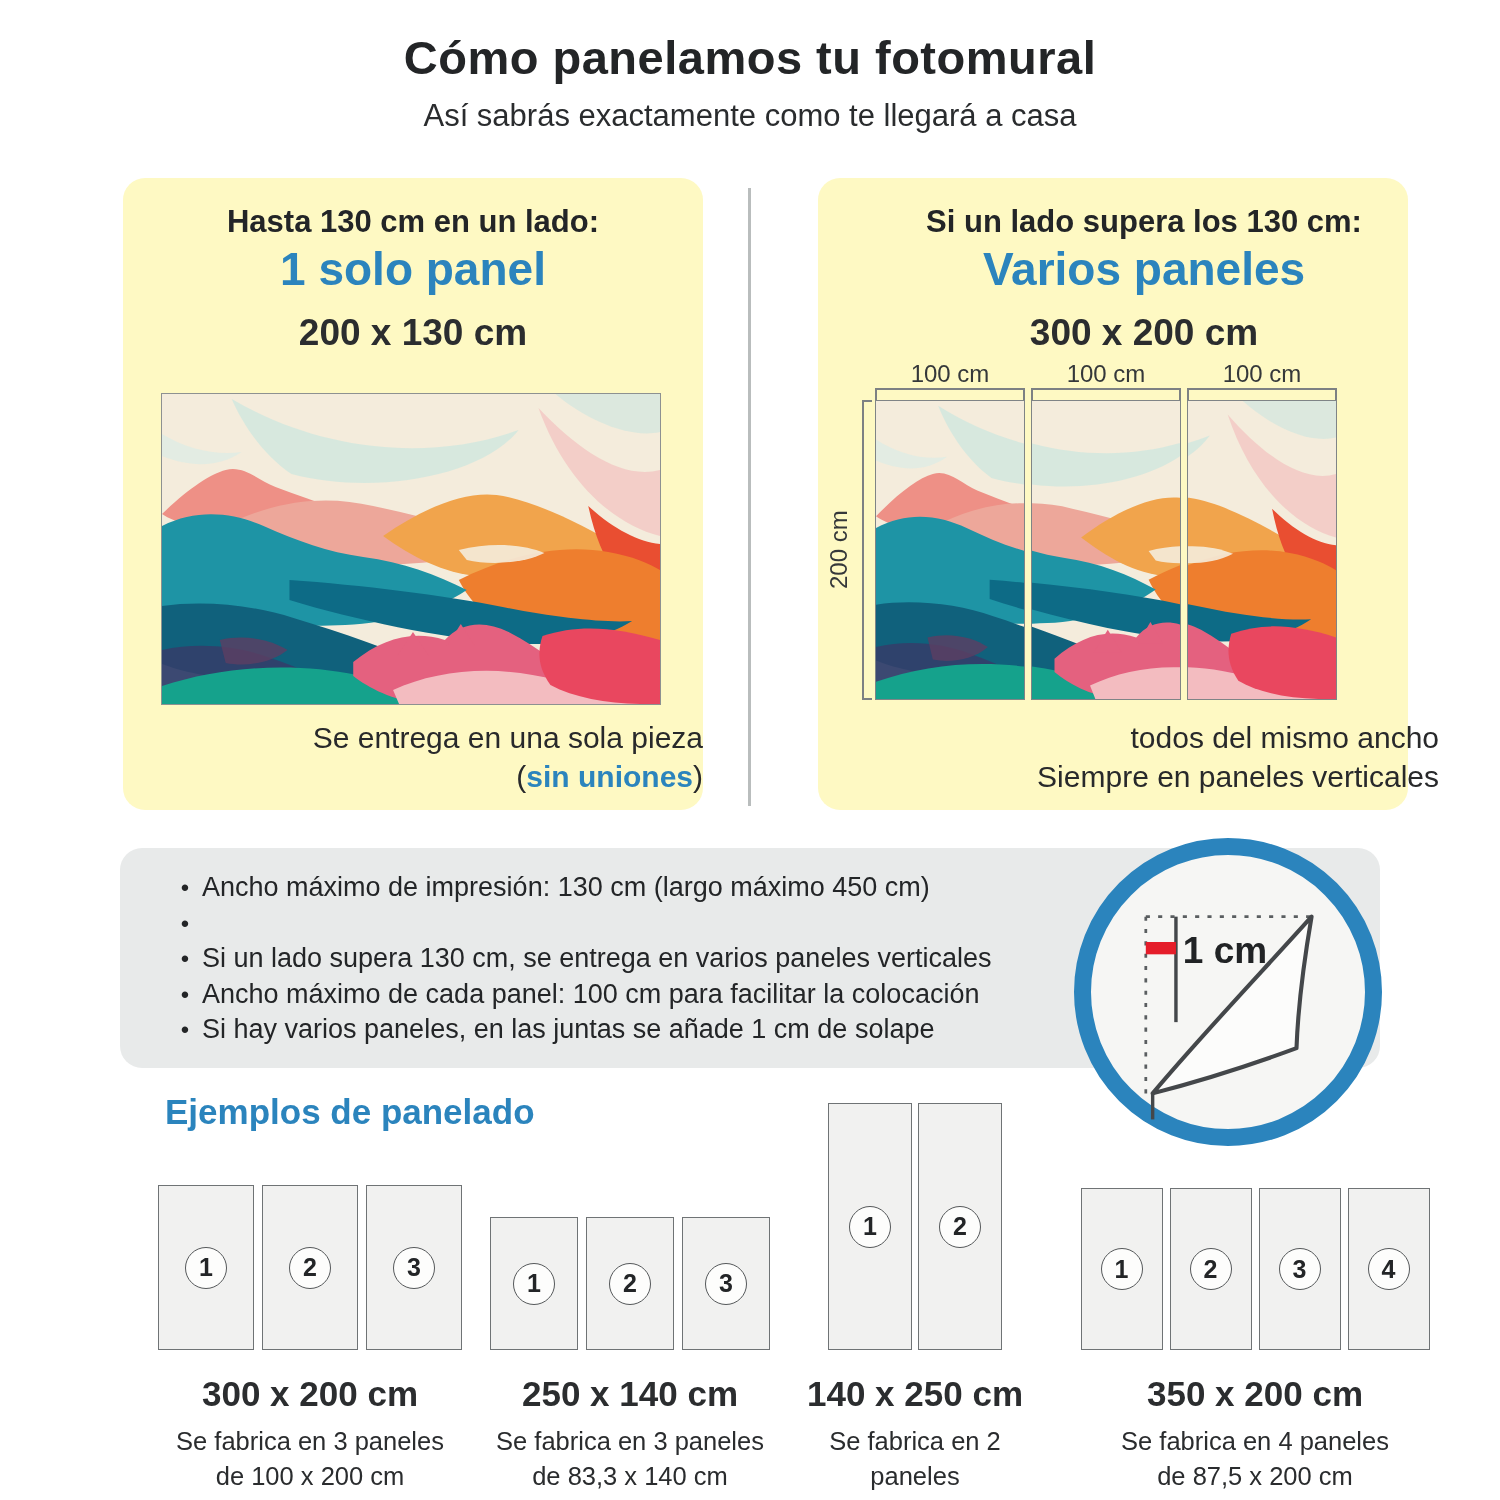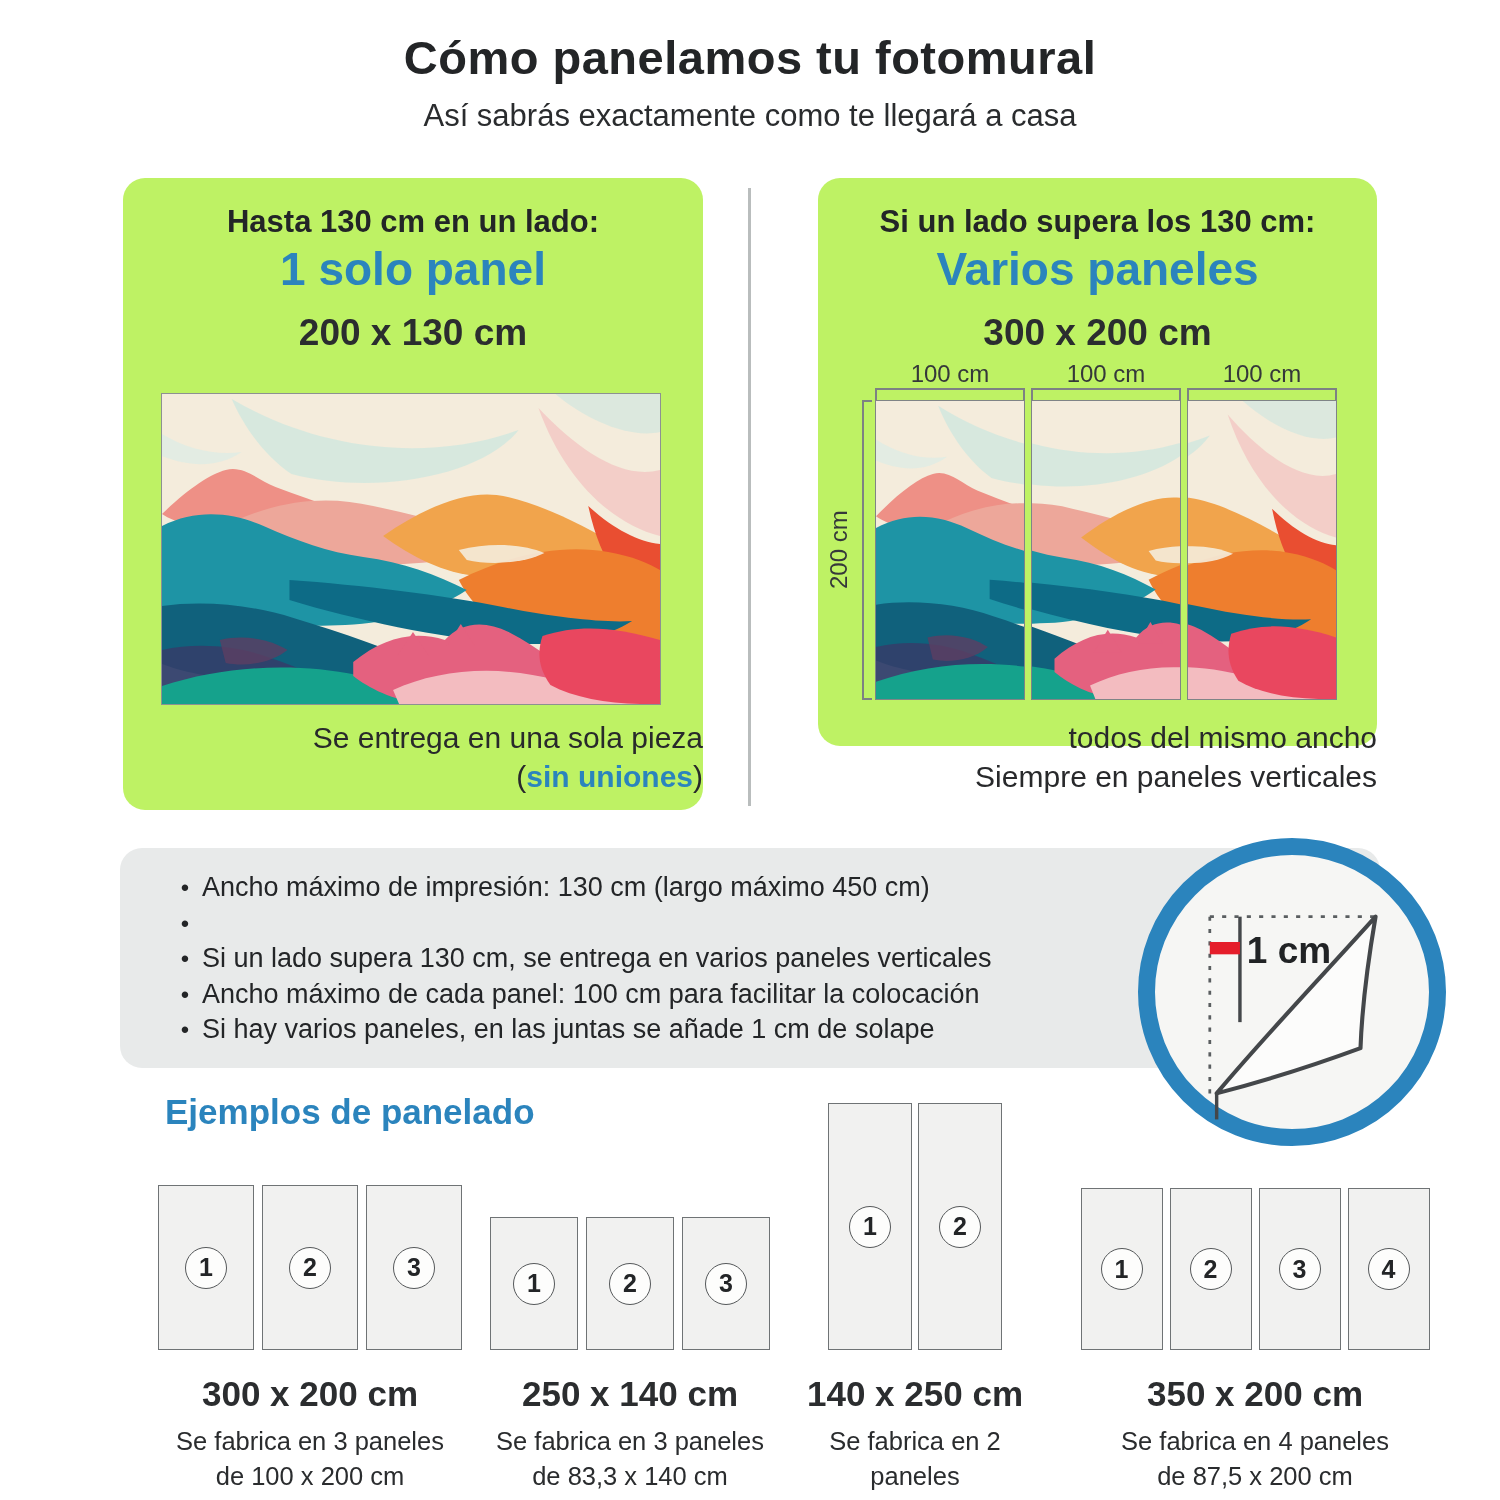--- a/index.html
+++ b/index.html
@@ -6,23 +6,23 @@
   .canvas{position:relative;width:1500px;height:1500px;background:#ffffff;overflow:hidden;
           font-family:"Liberation Sans",sans-serif;color:#242628;border-radius:7px;}
 
   
   .title{position:absolute;left:0;top:30px;width:1500px;text-align:center;
          font-size:47px;font-weight:bold;color:#232527;letter-spacing:0.5px;}
   .subtitle{position:absolute;left:0;top:98px;width:1500px;text-align:center;
          font-size:31px;color:#2a2c2e;}
 
   
-  .card{position:absolute;background:#bef264;border-radius:22px;}
+  .card{position:absolute;background:#fef9c3;border-radius:22px;}
   .card-left{left:123px;top:178px;width:580px;height:632px;}
-  .card-right{left:818px;top:178px;width:559px;height:568px;}
+  .card-right{left:818px;top:178px;width:559px;height:632px;padding-left:31px;}
   .divider{position:absolute;left:748px;top:188px;width:3px;height:618px;background:#b9bdbd;}
 
   .card h2{position:absolute;width:100%;margin:0;text-align:center;
            font-size:31px;font-weight:bold;color:#232527;top:26px;}
   .card .highlight{position:absolute;width:100%;text-align:center;top:64px;
            font-size:46px;font-weight:bold;color:#2b84bd;}
   .card .size{position:absolute;width:100%;text-align:center;top:134px;
            font-size:37px;font-weight:bold;color:#2b2d2f;}
 
   .art-single{position:absolute;left:38px;top:215px;width:500px;height:312px;
@@ -49,21 +49,21 @@
   .art-panel{width:150px;height:300px;border:1px solid #7f8486;box-sizing:border-box;background:#f4ecdc;}
   .art-panel svg{display:block;width:100%;height:100%;}
 
   
   .info-box{position:absolute;left:120px;top:848px;width:1260px;height:220px;
             background:#e8eaea;border-radius:22px;}
   .bullets{position:absolute;left:48px;top:22px;width:960px;}
   .bullet-row{display:flex;font-size:27px;color:#232527;line-height:35.5px;}
   .bullet-row .dot{width:34px;text-align:center;flex:0 0 34px;font-size:24px;}
 
-  .overlap-circle{position:absolute;left:1138px;top:838px;width:308px;height:308px;
+  .overlap-circle{position:absolute;left:1074px;top:838px;width:308px;height:308px;
             border-radius:50%;border:17px solid #2b84bd;background:#f6f6f4;box-sizing:border-box;z-index:3;}
   .overlap-circle svg{display:block;width:100%;height:100%;}
 
   
   .examples-heading{position:absolute;left:165px;top:1092px;font-size:35px;font-weight:bold;color:#2b84bd;}
   .example{position:absolute;top:1098px;}
   .ex-panels{height:252px;display:flex;align-items:flex-end;justify-content:center;}
   .panel{background:#f1f1f0;border:1.5px solid #6f7375;box-sizing:border-box;
          display:flex;align-items:center;justify-content:center;}
   .pnum{width:42px;height:42px;border-radius:50%;background:#fdfdfc;border:1.5px solid #55585a;

